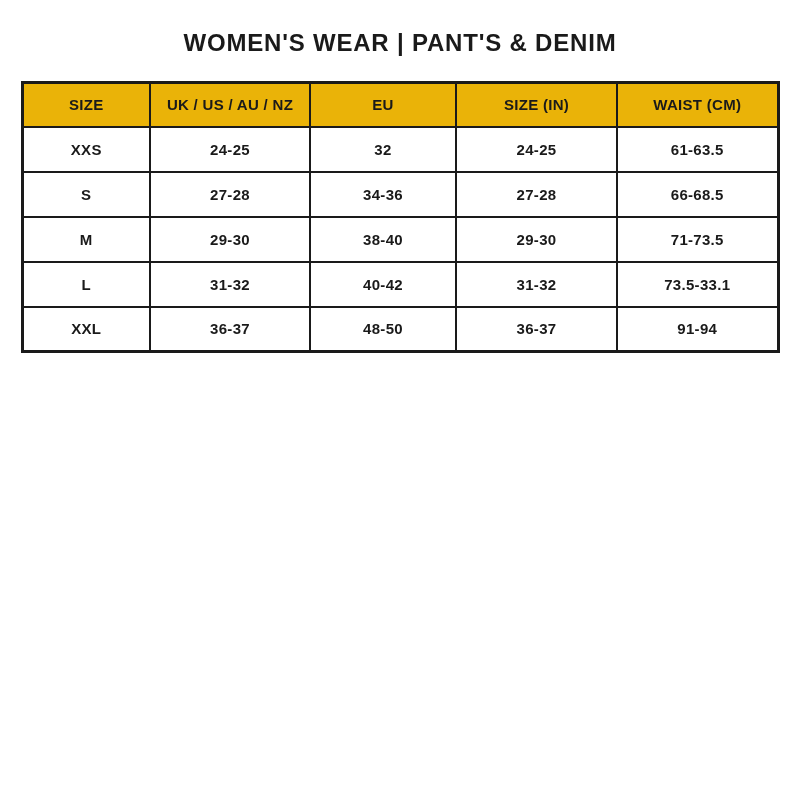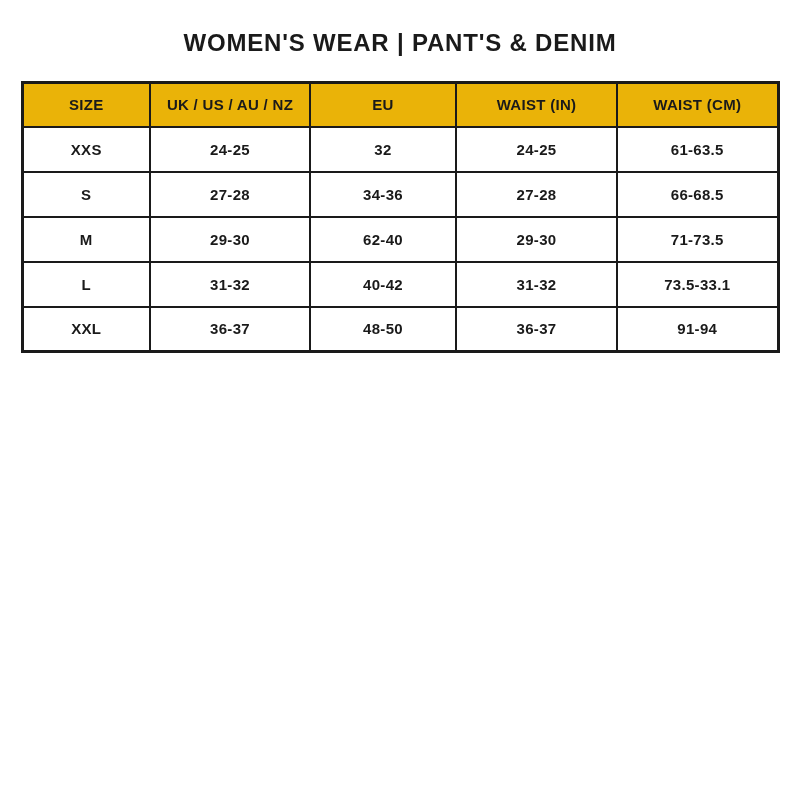--- a/index.html
+++ b/index.html
@@ -74,21 +74,21 @@
       <col class="c-uk">
       <col class="c-eu">
       <col class="c-win">
       <col class="c-wcm">
     </colgroup>
     <thead>
       <tr>
         <th>SIZE</th>
         <th>UK / US / AU / NZ</th>
         <th>EU</th>
-        <th>WAIST (IN)</th>
+        <th>SIZE (IN)</th>
         <th>WAIST (CM)</th>
       </tr>
     </thead>
     <tbody>
         <tr>
           <td>XXS</td>
           <td>24-25</td>
           <td>32</td>
           <td>24-25</td>
           <td>61-63.5</td>
@@ -96,21 +96,21 @@
         <tr>
           <td>S</td>
           <td>27-28</td>
           <td>34-36</td>
           <td>27-28</td>
           <td>66-68.5</td>
         </tr>
         <tr>
           <td>M</td>
           <td>29-30</td>
-          <td>62-40</td>
+          <td>38-40</td>
           <td>29-30</td>
           <td>71-73.5</td>
         </tr>
         <tr>
           <td>L</td>
           <td>31-32</td>
           <td>40-42</td>
           <td>31-32</td>
           <td>73.5-33.1</td>
         </tr>

